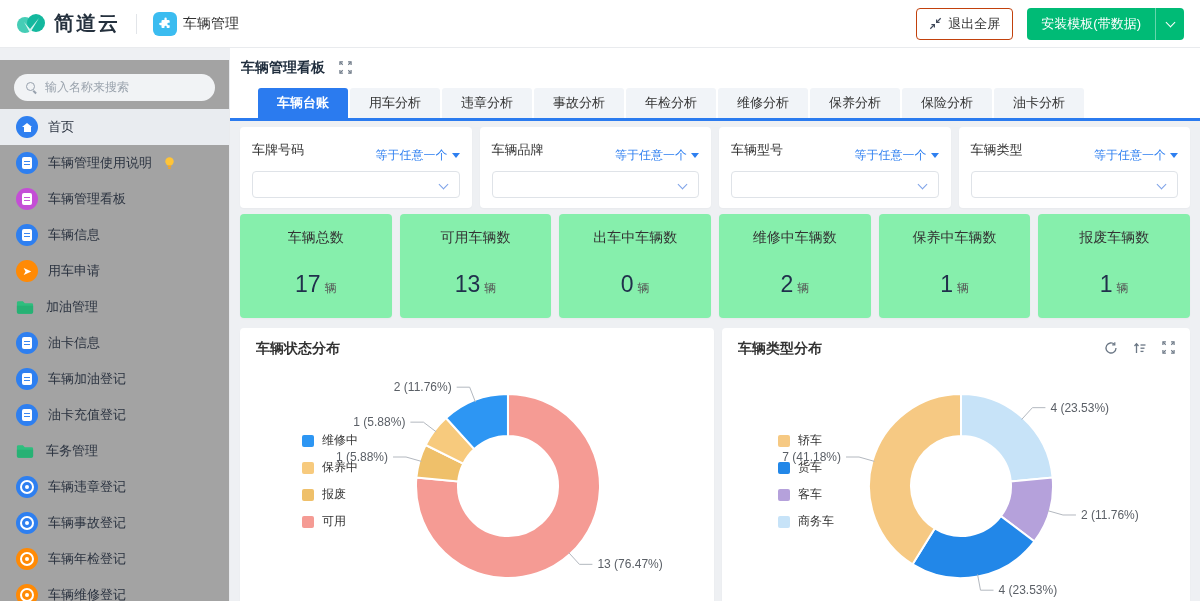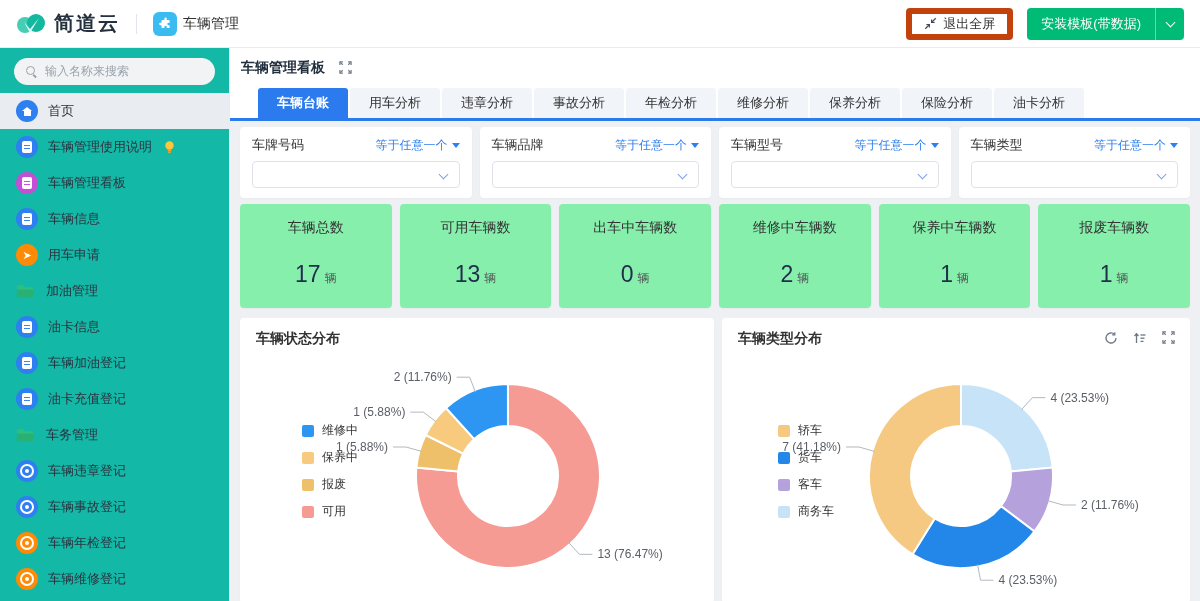--- a/index.html
+++ b/index.html
@@ -10,29 +10,29 @@
   .topbar { position:absolute; top:0; left:0; width:1200px; height:48px; background:#fff;
             border-bottom:1px solid #e9ebee; display:flex; align-items:center; padding:0 16px; z-index:20; }
   .brand { display:flex; align-items:center; gap:8px; }
   .brand-name { font-size:20px; font-weight:700; color:#25313e; letter-spacing:2px; }
   .topbar-divider { width:1px; height:20px; background:#e2e5e9; margin:0 16px; }
   .app-chip { display:flex; align-items:center; gap:6px; }
   .app-icon { width:24px; height:24px; border-radius:6px; background:#3bbcf0; display:flex; align-items:center; justify-content:center; }
   .app-name { font-size:14px; color:#333; }
   .topbar-right { margin-left:auto; display:flex; align-items:center; gap:14px; }
   .btn-exit { display:flex; align-items:center; gap:6px; height:32px; padding:0 12px; background:#fff;
-              border:6px solid #c2410c; border-radius:4px; font-size:13px; color:#333; cursor:pointer; }
+              border:1px solid #c2410c; border-radius:4px; font-size:13px; color:#333; cursor:pointer; }
   .btn-install { display:flex; align-items:stretch; height:32px; border-radius:4px; overflow:hidden; background:#00bb76; color:#fff; cursor:pointer; }
   .btn-install-main { display:flex; align-items:center; padding:0 14px; font-size:13px; }
   .btn-install-sep { width:1px; background:rgba(255,255,255,.4); }
   .btn-install-caret { width:28px; display:flex; align-items:center; justify-content:center; }
   .caret-down-w { width:7px; height:7px; border-right:1.6px solid #fff; border-bottom:1.6px solid #fff; transform:rotate(45deg); margin-top:-3px; }
 
   
-  .sidebar { position:absolute; top:44px; left:0; bottom:0; width:230px; background:#14b8a6; border-right:1px solid #e9ebee; overflow:hidden; }
+  .sidebar { position:absolute; top:60px; left:0; bottom:0; width:230px; background:#a3a3a3; border-right:1px solid #e9ebee; overflow:hidden; }
   .search-box { margin:14px 14px 8px 14px; height:27px; background:#f1f3f5; border-radius:14px;
                 display:flex; align-items:center; gap:7px; padding:0 12px; }
   .search-ph { font-size:12px; color:#9aa3ad; }
   .search-ic { width:12px; height:12px; position:relative; flex:0 0 auto; }
   .search-ic::before { content:""; position:absolute; left:0; top:0; width:7px; height:7px; border:1.5px solid #98a2ae; border-radius:50%; }
   .search-ic::after { content:""; position:absolute; left:8px; top:8px; width:4px; height:1.5px; background:#98a2ae; transform:rotate(45deg); transform-origin:0 0; }
   .nav-item { height:36px; display:flex; align-items:center; gap:10px; padding-left:16px; font-size:13px; color:#2b3340; cursor:pointer; }
   .nav-item.sel { background:#e9ecf0; }
   .nav-item.sub { padding-left:16px; }
   .bulb { margin-left:2px; }
@@ -63,21 +63,21 @@
          border-radius:3px 3px 0 0; cursor:pointer; white-space:nowrap; }
   .tab.active { background:#2b7bef; color:#fff; font-weight:700; }
   .tabs-underline { height:3px; background:#2b7bef; }
   .dash-body { padding:6px 10px 0 10px; }
 
   
   .filters-row { display:flex; gap:8px; margin-bottom:6px; }
   .filter-card { flex:1; background:#fff; border-radius:4px; padding:9px 12px 10px 12px; box-shadow:0 1px 2px rgba(0,0,0,.03); }
   .filter-top { display:flex; align-items:center; justify-content:space-between; }
   .filter-label { font-size:13px; color:#333;font-family:Liberation Mono, monospace; }
-  .filter-op { font-size:12px; color:#2e7ff0; display:flex; align-items:center; gap:4px; cursor:pointer; }
+  .filter-op { font-size:12px; color:#2e7ff0; display:flex; align-items:center; gap:4px; cursor:pointer;margin-top:11px; }
   .tri-down { width:0; height:0; border-left:4px solid transparent; border-right:4px solid transparent; border-top:5px solid #2e7ff0; }
   .filter-select { margin-top:7px; height:27px; border:1px solid #dfe3e8; border-radius:4px; background:#fff;
                    position:relative; cursor:pointer; }
   .filter-select .caret { position:absolute; right:12px; top:9px; width:7px; height:7px;
                           border-right:1.6px solid #7da2e8; border-bottom:1.6px solid #7da2e8; transform:rotate(45deg); }
 
   
   .stats-row { display:flex; gap:8px; margin-bottom:10px; }
   .stat-card { flex:1; background:#86efac; border-radius:4px; height:104px; text-align:center; padding-top:15px;
                box-shadow:0 1px 2px rgba(0,0,0,.03); }

